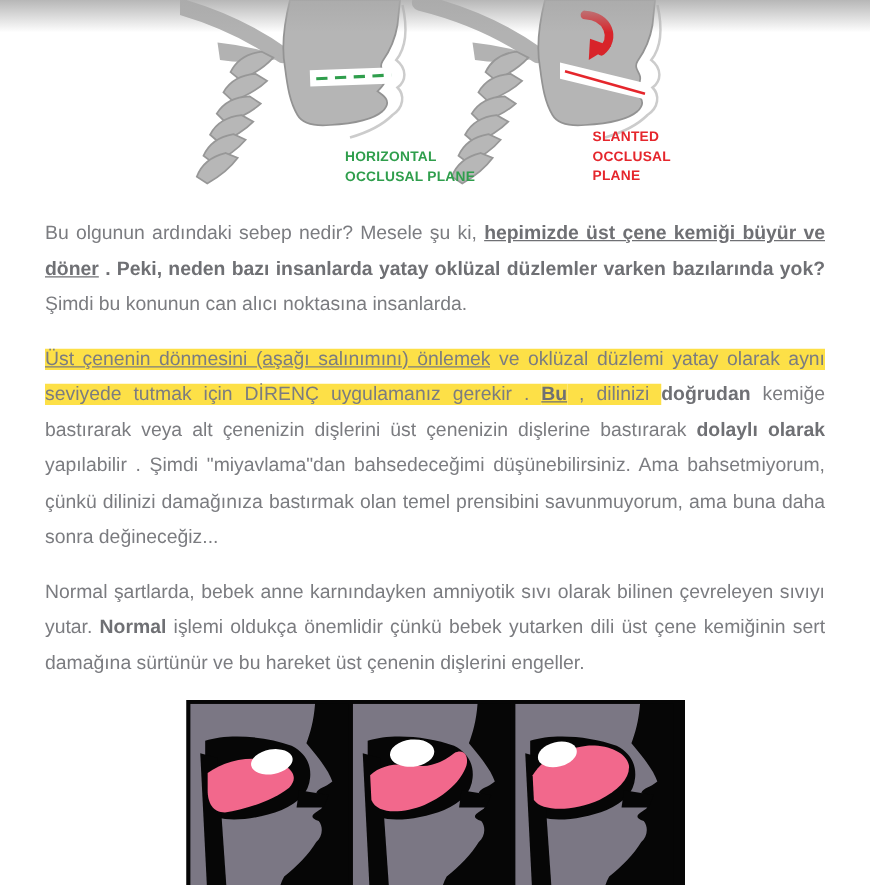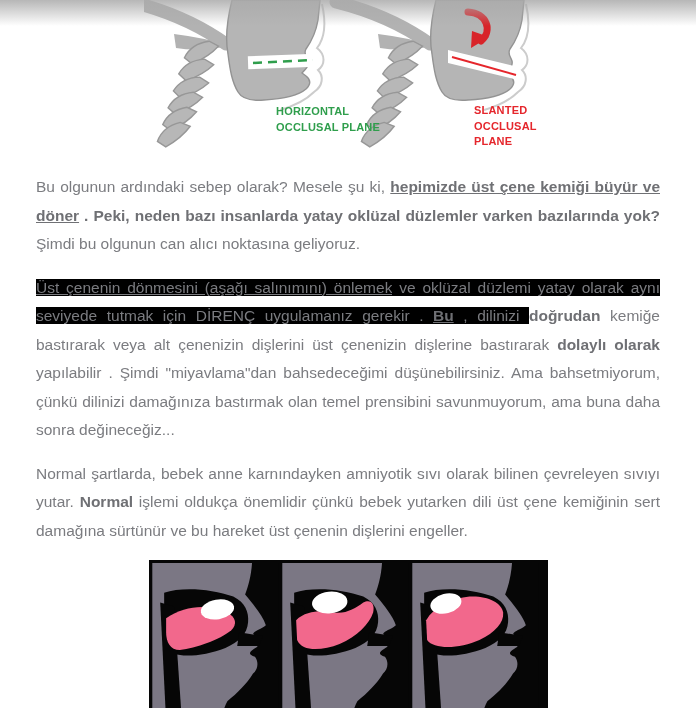--- a/index.html
+++ b/index.html
@@ -20,36 +20,36 @@
     width:408px;height:148px;
     margin:0 auto;
   }
   .figure-top svg{position:absolute;top:0;left:0;}
   .fig-label{
     position:absolute;
     font-size:11px;font-weight:700;line-height:15.5px;
     letter-spacing:.2px;
     font-family:"Liberation Sans", sans-serif;
   }
-  .fig-label.green{color:#2f9e4c;left:132px;top:104px;}
+  .fig-label.green{color:#2f9e4c;left:132px;top:119px;}
   .fig-label.red{color:#e5262c;left:306px;top:103px;margin-left:24px;}
   .article{
     margin:0 36px;
     color:#7b7c80;
     font-size:15.5px;
     line-height:28.5px;
   }
   .article p{
     text-align:justify;
     margin:0 0 15px 0;
   }
   .article p.first{margin-top:25px;}
   .rs-bold{font-weight:700;color:#6f7074;}
   .rs-underline{text-decoration:underline;}
-  .rs-highlight{background:#000000;}
+  .rs-highlight{background:#fde047;}
   .figure-bottom{
     width:393px;
     margin:6px auto 0;
     background:#060606;
     padding:3px;
     display:flex;
     gap:3px;
   }
   .figure-bottom svg{display:block;}
 </style>
@@ -100,21 +100,21 @@
       <div>HORIZONTAL</div>
       <div>OCCLUSAL PLANE</div>
     </div>
     <div class="fig-label red">
       <div>SLANTED</div>
       <div>OCCLUSAL PLANE</div>
     </div>
   </div>
 
   <div class="article">
-    <p class="first"><span class="">Bu olgunun ardındaki sebep olarak? Mesele şu ki, </span><span class="rs-bold rs-underline">hepimizde üst çene kemiği büyür ve döner</span><span class="rs-bold"> . </span><span class="rs-bold">Peki, neden bazı insanlarda yatay oklüzal düzlemler varken bazılarında yok?</span><span class=""> Şimdi bu olgunun can alıcı noktasına geliyoruz.</span></p>
+    <p class="first"><span class="">Bu olgunun ardındaki sebep nedir? Mesele şu ki, </span><span class="rs-bold rs-underline">hepimizde üst çene kemiği büyür ve döner</span><span class="rs-bold"> . </span><span class="rs-bold">Peki, neden bazı insanlarda yatay oklüzal düzlemler varken bazılarında yok?</span><span class=""> Şimdi bu konunun can alıcı noktasına insanlarda.</span></p>
     <p><span class="rs-highlight rs-underline">Üst çenenin dönmesini (aşağı salınımını) önlemek</span><span class="rs-highlight"> ve oklüzal düzlemi yatay olarak aynı seviyede tutmak için DİRENÇ uygulamanız gerekir . </span><span class="rs-highlight rs-bold rs-underline">Bu</span><span class="rs-highlight"> , dilinizi </span><span class="rs-bold">doğrudan</span><span class="">  kemiğe bastırarak veya alt çenenizin dişlerini üst çenenizin dişlerine bastırarak </span><span class="rs-bold">dolaylı olarak</span><span class=""> yapılabilir .  Şimdi "miyavlama"dan bahsedeceğimi düşünebilirsiniz. Ama bahsetmiyorum, çünkü dilinizi damağınıza bastırmak olan temel prensibini savunmuyorum, ama buna daha sonra değineceğiz...</span></p>
     <p><span class="">Normal şartlarda, bebek anne karnındayken amniyotik sıvı olarak bilinen çevreleyen sıvıyı yutar. </span><span class="rs-bold">Normal</span><span class=""> işlemi  oldukça önemlidir çünkü bebek yutarken dili üst çene kemiğinin sert damağına sürtünür ve bu hareket üst çenenin dişlerini engeller.</span></p>
   </div>
 
   <div class="figure-bottom">
     <svg width="127" height="158" viewBox="0 0 128 160">
       <defs>
         <g id="headbase">
           <rect x="0" y="0" width="128" height="160" fill="#060606"></rect>
           <path d="M0,0 L101,0 C100,14 97,24 94,32 C104,44 112,54 115,63 C109,68 104,68 102,72 C108,76 110,80 106,85 C98,90 96,92 104,95 C108,100 107,108 102,112 C96,122 86,132 76,140 C72,147 71,154 71,160 L0,160 Z" fill="#7b7784"></path>

